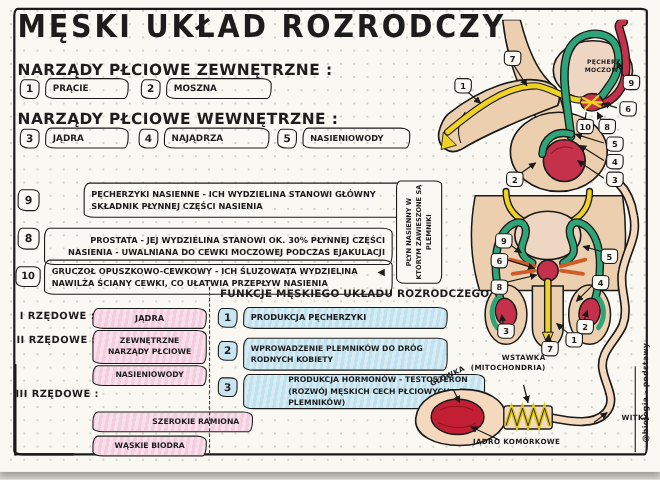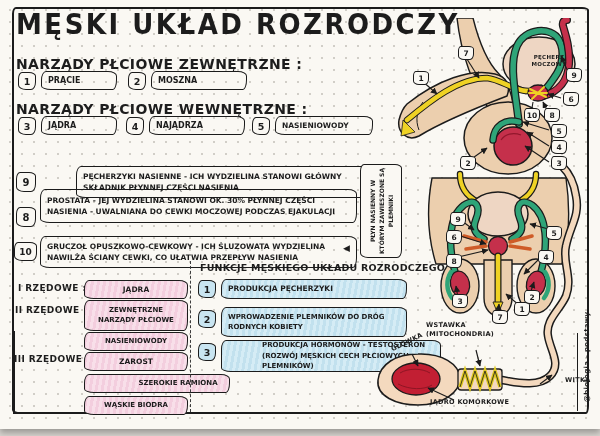--- a/index.html
+++ b/index.html
@@ -96,36 +96,35 @@
   <div class="badge" style="left:18px;top:117px;width:16px;height:16px;">3</div>
   <div class="box f8" style="left:41px;top:116px;width:62px;height:15px;">JĄDRA</div>
   <div class="badge" style="left:126px;top:117px;width:16px;height:16px;">4</div>
   <div class="box f8" style="left:149px;top:116px;width:82px;height:15px;">NAJĄDRZA</div>
   <div class="badge" style="left:252px;top:117px;width:16px;height:16px;">5</div>
   <div class="box f75" style="left:275px;top:116px;width:84px;height:15px;">NASIENIOWODY</div>
 
   <div class="badge f10" style="left:16px;top:172px;width:18px;height:18px;">9</div>
   <div class="box f75" style="left:40px;top:166px;width:303px;height:28px;margin-left:36px;">PĘCHERZYKI NASIENNE - ICH WYDZIELINA STANOWI GŁÓWNY SKŁADNIK PŁYNNEJ CZĘŚCI NASIENIA</div>
   <div class="badge f10" style="left:16px;top:207px;width:18px;height:18px;">8</div>
-  <div class="box f75" style="left:40px;top:189px;width:303px;height:30px;">PROSTATA - JEJ WYDZIELINA STANOWI OK. 30% PŁYNNEJ CZĘŚCI NASIENIA - UWALNIANA DO CEWKI MOCZOWEJ PODCZAS EJAKULACJI</div>
+  <div class="box f75" style="left:40px;top:207px;width:303px;height:30px;text-align:right;">PROSTATA - JEJ WYDZIELINA STANOWI OK. 30% PŁYNNEJ CZĘŚCI NASIENIA - UWALNIANA DO CEWKI MOCZOWEJ PODCZAS EJAKULACJI</div>
   <div class="badge f9" style="left:14px;top:242px;width:21px;height:17px;">10</div>
   <div class="box f75" style="left:40px;top:236px;width:303px;height:28px;">GRUCZOŁ OPUSZKOWO-CEWKOWY - ICH ŚLUZOWATA WYDZIELINA NAWILŻA ŚCIANY CEWKI, CO UŁATWIA PRZEPŁYW NASIENIA</div>
 
   <div id="sidenote">
     <div class="rot">PŁYN NASIENNY W KTÓRYM ZAWIESZONE SĄ PLEMNIKI</div>
   </div>
   <div id="note-arrow">◀</div>
 
   <div class="hdr f9" style="left:18px;top:283px;">I RZĘDOWE :</div>
   <div class="box pink center f75" style="left:84px;top:280px;width:90px;height:15px;">JĄDRA</div>
   <div class="hdr f9" style="left:15px;top:305px;">II RZĘDOWE :</div>
   <div class="box pink center f7" style="left:84px;top:300px;width:90px;height:27px;line-height:1.4;">ZEWNĘTRZNE NARZĄDY PŁCIOWE</div>
   <div class="box pink center f7" style="left:84px;top:332px;width:90px;height:15px;">NASIENIOWODY</div>
   <div class="hdr f9" style="left:14px;top:354px;">III RZĘDOWE :</div>
-  <div class="box pink center f75" style="left:84px;top:352px;width:90px;height:15px;">ZAROST</div>
   <div class="box pink center f7" style="left:84px;top:374px;width:90px;height:15px;padding-left:48px;">SZEROKIE RAMIONA</div>
   <div class="box pink center f7" style="left:84px;top:396px;width:90px;height:15px;">WĄSKIE BIODRA</div>
   <div id="l-deco"></div>
   <div id="divider"></div>
 
   <div class="hdr f95" style="left:200px;top:262px;letter-spacing:.2px;">FUNKCJE MĘSKIEGO UKŁADU ROZRODCZEGO :</div>
   <div class="badge bluebadge" style="left:198px;top:280px;width:16px;height:16px;">1</div>
   <div class="box blue f75" style="left:221px;top:279px;width:172px;height:16px;">PRODUKCJA PĘCHERZYKI</div>
   <div class="badge bluebadge" style="left:198px;top:310px;width:16px;height:16px;">2</div>
   <div class="box blue f7" style="left:221px;top:307px;width:172px;height:26px;line-height:1.5;">WPROWADZENIE PLEMNIKÓW DO DRÓG RODNYCH KOBIETY</div>
@@ -242,19 +241,19 @@
     <path d="M98,229 L103,213 L108,229 L113,213 L118,229 L123,213 L128,229 L133,213 L138,229" fill="none" stroke="#ddc71c" stroke-width="3.5"></path>
     <path d="M98,229 L103,213 L108,229 L113,213 L118,229 L123,213 L128,229 L133,213 L138,229" fill="none" stroke="#1b1b1b" stroke-width="0.8"></path>
     <g stroke="#1b1b1b" stroke-width="1.1">
       <line x1="50" y1="196" x2="56" y2="208" marker-end="url(#ah3)"></line>
       <line x1="114" y1="192" x2="118" y2="208" marker-end="url(#ah3)"></line>
       <line x1="92" y1="242" x2="66" y2="230" marker-end="url(#ah3)"></line>
       <line x1="178" y1="226" x2="190" y2="217" marker-end="url(#ah3)"></line>
     </g>
   </svg>
   <div class="dlabel" style="left:390px;top:338px;transform:rotate(-26deg);">GŁÓWKA</div>
-  <div class="dlabel" style="left:426px;top:321px;width:70px;text-align:left;white-space:normal;line-height:1.35;">WSTAWKA (MITOCHONDRIA)</div>
+  <div class="dlabel" style="left:426px;top:321px;width:70px;text-align:right;white-space:normal;line-height:1.35;">WSTAWKA (MITOCHONDRIA)</div>
   <div class="dlabel" style="left:430px;top:398px;">JĄDRO KOMÓRKOWE</div>
   <div class="dlabel" style="left:565px;top:376px;">WITKA</div>
 
   <div id="handle">@biologia - podstawy</div>
   <div id="handle-line"></div>
 </div>
 
 </body></html>

